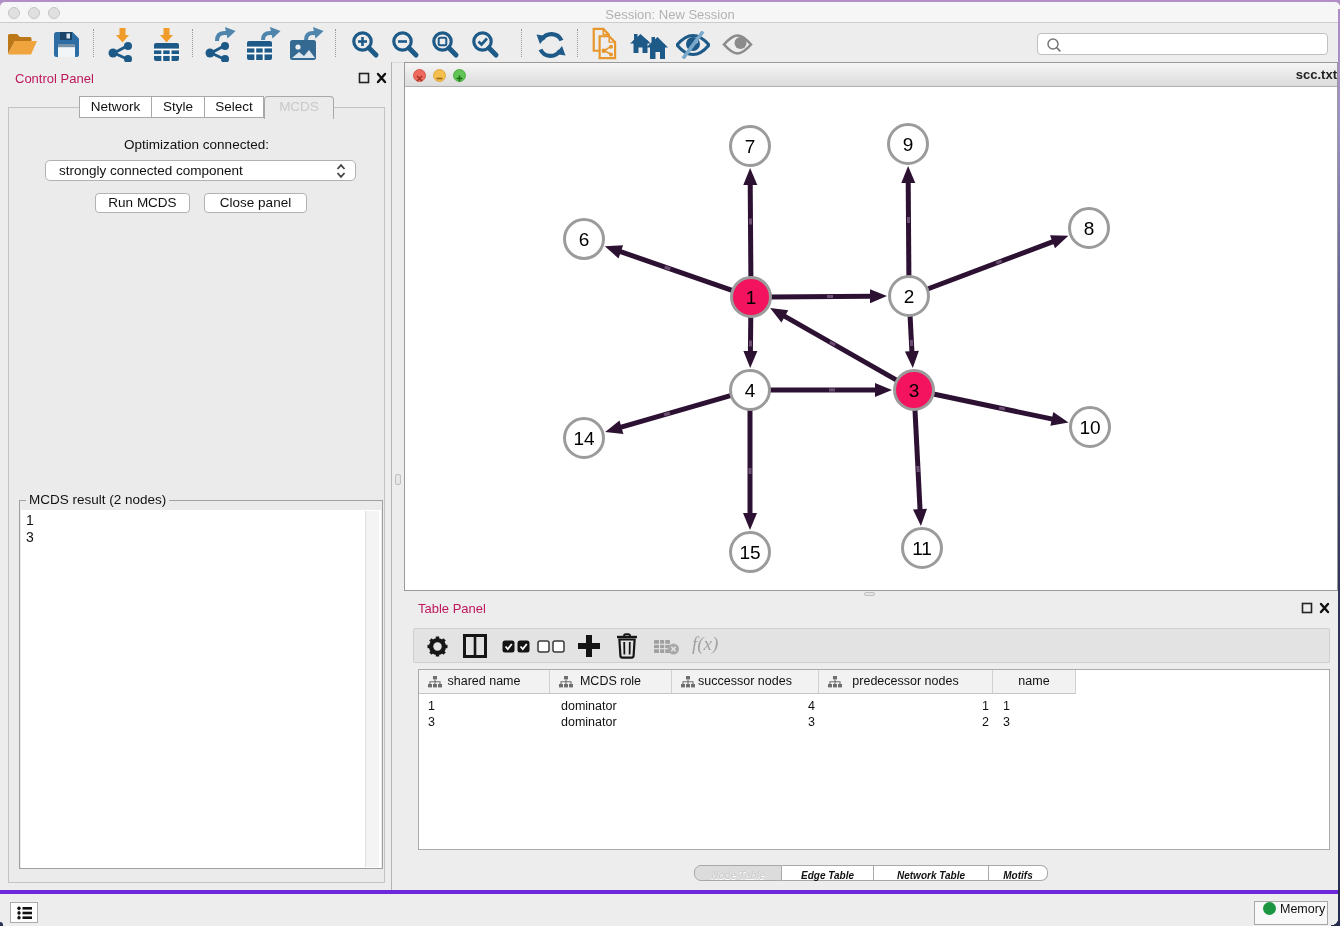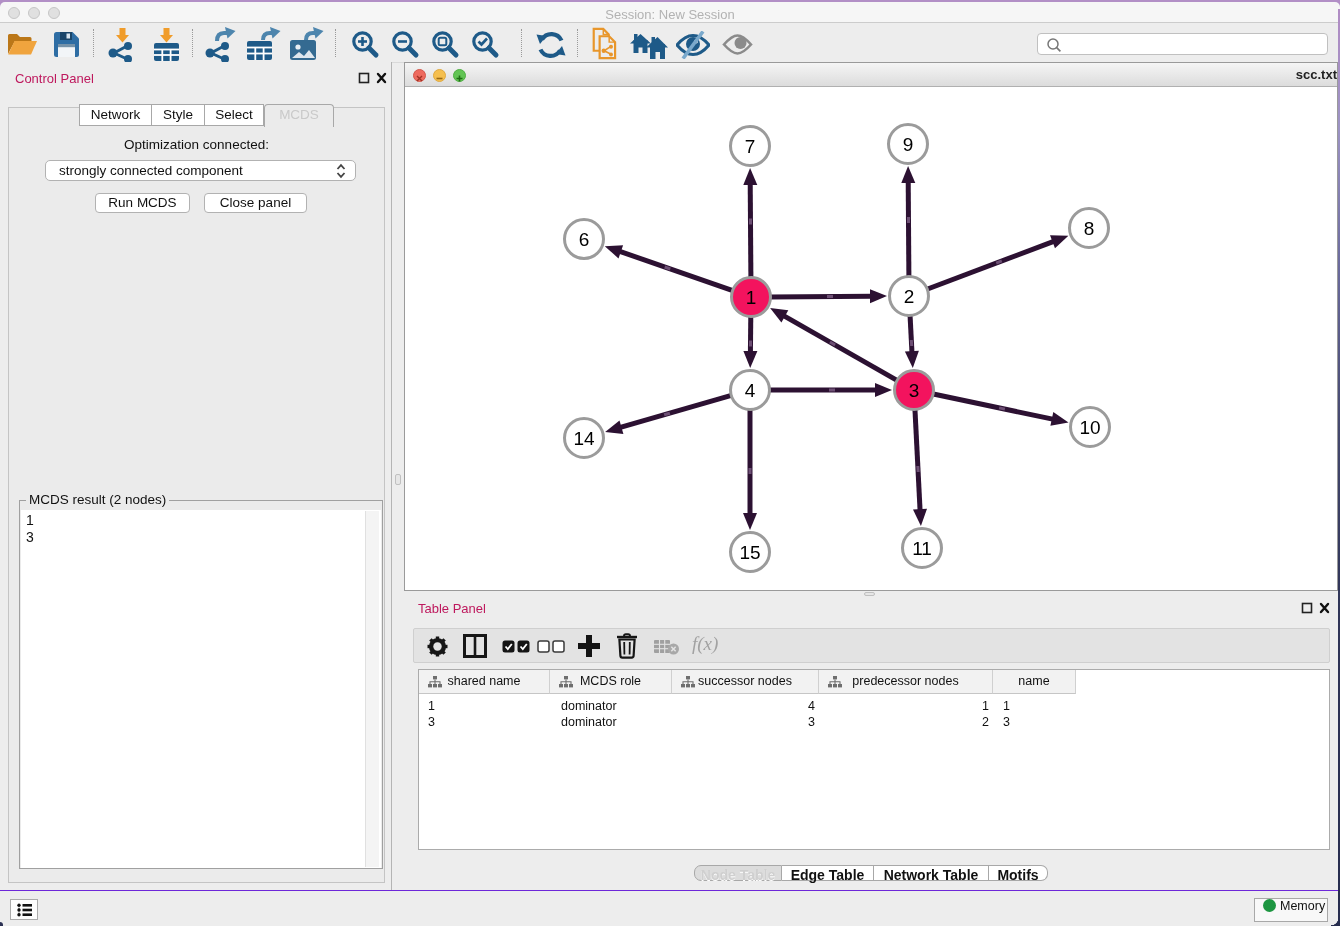--- a/index.html
+++ b/index.html
@@ -12,21 +12,21 @@
 .tl { position:absolute; top:5px; width:12px; height:12px; border-radius:50%; background:#e0e0e0; border:1px solid #c6c6c6; }
 #ttext { left:0; right:0; top:5px; text-align:center; font-size:13px; color:#b2b2b2; }
 
 #toolbar { left:0; top:23px; width:1340px; height:39px; background:#ededed; }
 .sep { position:absolute; top:6px; height:28px; width:0; border-left:1px dotted #9a9a9a; }
 .ticon { position:absolute; top:3px; }
 #searchbox { position:absolute; left:1037px; top:10px; width:291px; height:22px; background:#ffffff; border:1px solid #c0c0c0; border-radius:4px; }
 
 #cpanel { left:0; top:62px; width:392px; height:828px; background:#ededed; border-right:1px solid #b4b4b4; }
 .phead { font-size:13px; color:#be185d; }
-#cptabs { position:absolute; top:34px; left:0; width:392px; height:22px; z-index:5;margin-top:8px; }
+#cptabs { position:absolute; top:34px; left:0; width:392px; height:22px; z-index:5; }
 .tab { position:absolute; top:0; height:22px; background:#ffffff; border:1px solid #a8a8a8; font-size:13.5px; color:#111; text-align:center; line-height:20px; }
 #cpcontent { position:absolute; left:8px; top:45px; width:377px; height:776px; background:#ebebeb; border:1px solid #c4c4c4; }
 #optlabel { position:absolute; left:0; width:100%; top:29px; text-align:center; font-size:13.5px; color:#111; }
 #dropdown { position:absolute; left:36px; top:52px; width:311px; height:21px; background:#fff; border:1px solid #b2b2b2; border-radius:5px; font-size:13.5px; color:#111; line-height:19px; padding-left:13px; }
 .btn { position:absolute; top:85px; height:20px; background:#fff; border:1px solid #b2b2b2; border-radius:4px; font-size:13.5px; color:#111; text-align:center; line-height:18px; }
 #groupbox { position:absolute; left:10px; top:392px; width:364px; height:369px; border:1px solid #a0a0a0; }
 #grouplabel { position:absolute; left:6px; top:-9px; background:#ebebeb; padding:0 3px; font-size:13.5px; color:#111; }
 #resultarea { position:absolute; left:1px; top:9px; width:360px; height:358px; background:#fff; font-size:14px; color:#111; padding:2px 0 0 5px; line-height:16.5px; }
 #resscroll { position:absolute; right:2px; top:1px; width:14px; height:356px; background:#f4f4f4; border-left:1px solid #e0e0e0; }
 
@@ -35,23 +35,23 @@
 #sccname { position:absolute; width:100%; top:4px; text-align:right; font-size:13px; font-weight:bold; color:#222; }
 .mac { position:absolute; top:6px; width:13px; height:13px; border-radius:50%; }
 
 #tpanel { left:404px; top:598px; width:934px; height:292px; background:#ededed; }
 #ttoolbar { position:absolute; left:9px; top:30px; width:917px; height:35px; background:#e3e3e3; border:1px solid #cfcfcf; border-radius:2px; }
 #ttable { position:absolute; left:14px; top:71px; width:912px; height:181px; background:#ffffff; border:1px solid #ababab; }
 .hcell { position:absolute; top:0; height:24px; background:#f2f2f2; border-right:1px solid #d0d0d0; border-bottom:1px solid #c6c6c6; font-size:12.5px; color:#111; text-align:center; line-height:23px; }
 .sitemap { position:absolute; top:6px; }
 .trow { position:absolute; font-size:12.5px; color:#111; height:16px; line-height:16px; }
 #btabs { position:absolute; left:290px; top:267px; height:21px; }
-.btab { position:absolute; top:0; height:16px; background:#fff; border:1px solid #a8a8a8; font-size:14px; font-weight:bold; color:#111; text-align:center; line-height:19px; }
-
-#statusbar { left:0; top:890px; width:1340px; height:36px; background:#ededed; border-top:1px solid #6d28d9; }
+.btab { position:absolute; top:0; height:16px; background:#fff; border:1px solid #a8a8a8; font-size:10px; font-weight:bold; color:#111; text-align:center; line-height:19px;font-style:italic; }
+
+#statusbar { left:0; top:890px; width:1340px; height:36px; background:#ededed; border-top:4px solid #6d28d9; }
 #listbtn { position:absolute; left:10px; top:8px; width:28px; height:21px; background:#fdfdfd; border:1px solid #ababab; }
 #membtn { position:absolute; left:1254px; top:7px; width:74px; height:24px; background:#f8f8f8; border:1px solid #a8a8a8; font-size:12.5px; color:#111; }
 </style>
 </head>
 <body>
 <div class="abs" id="purple"></div>
 <div class="abs" id="titlebar">
   <div class="tl" style="left:8px;"></div>
   <div class="tl" style="left:28px;"></div>
   <div class="tl" style="left:48px;"></div>

